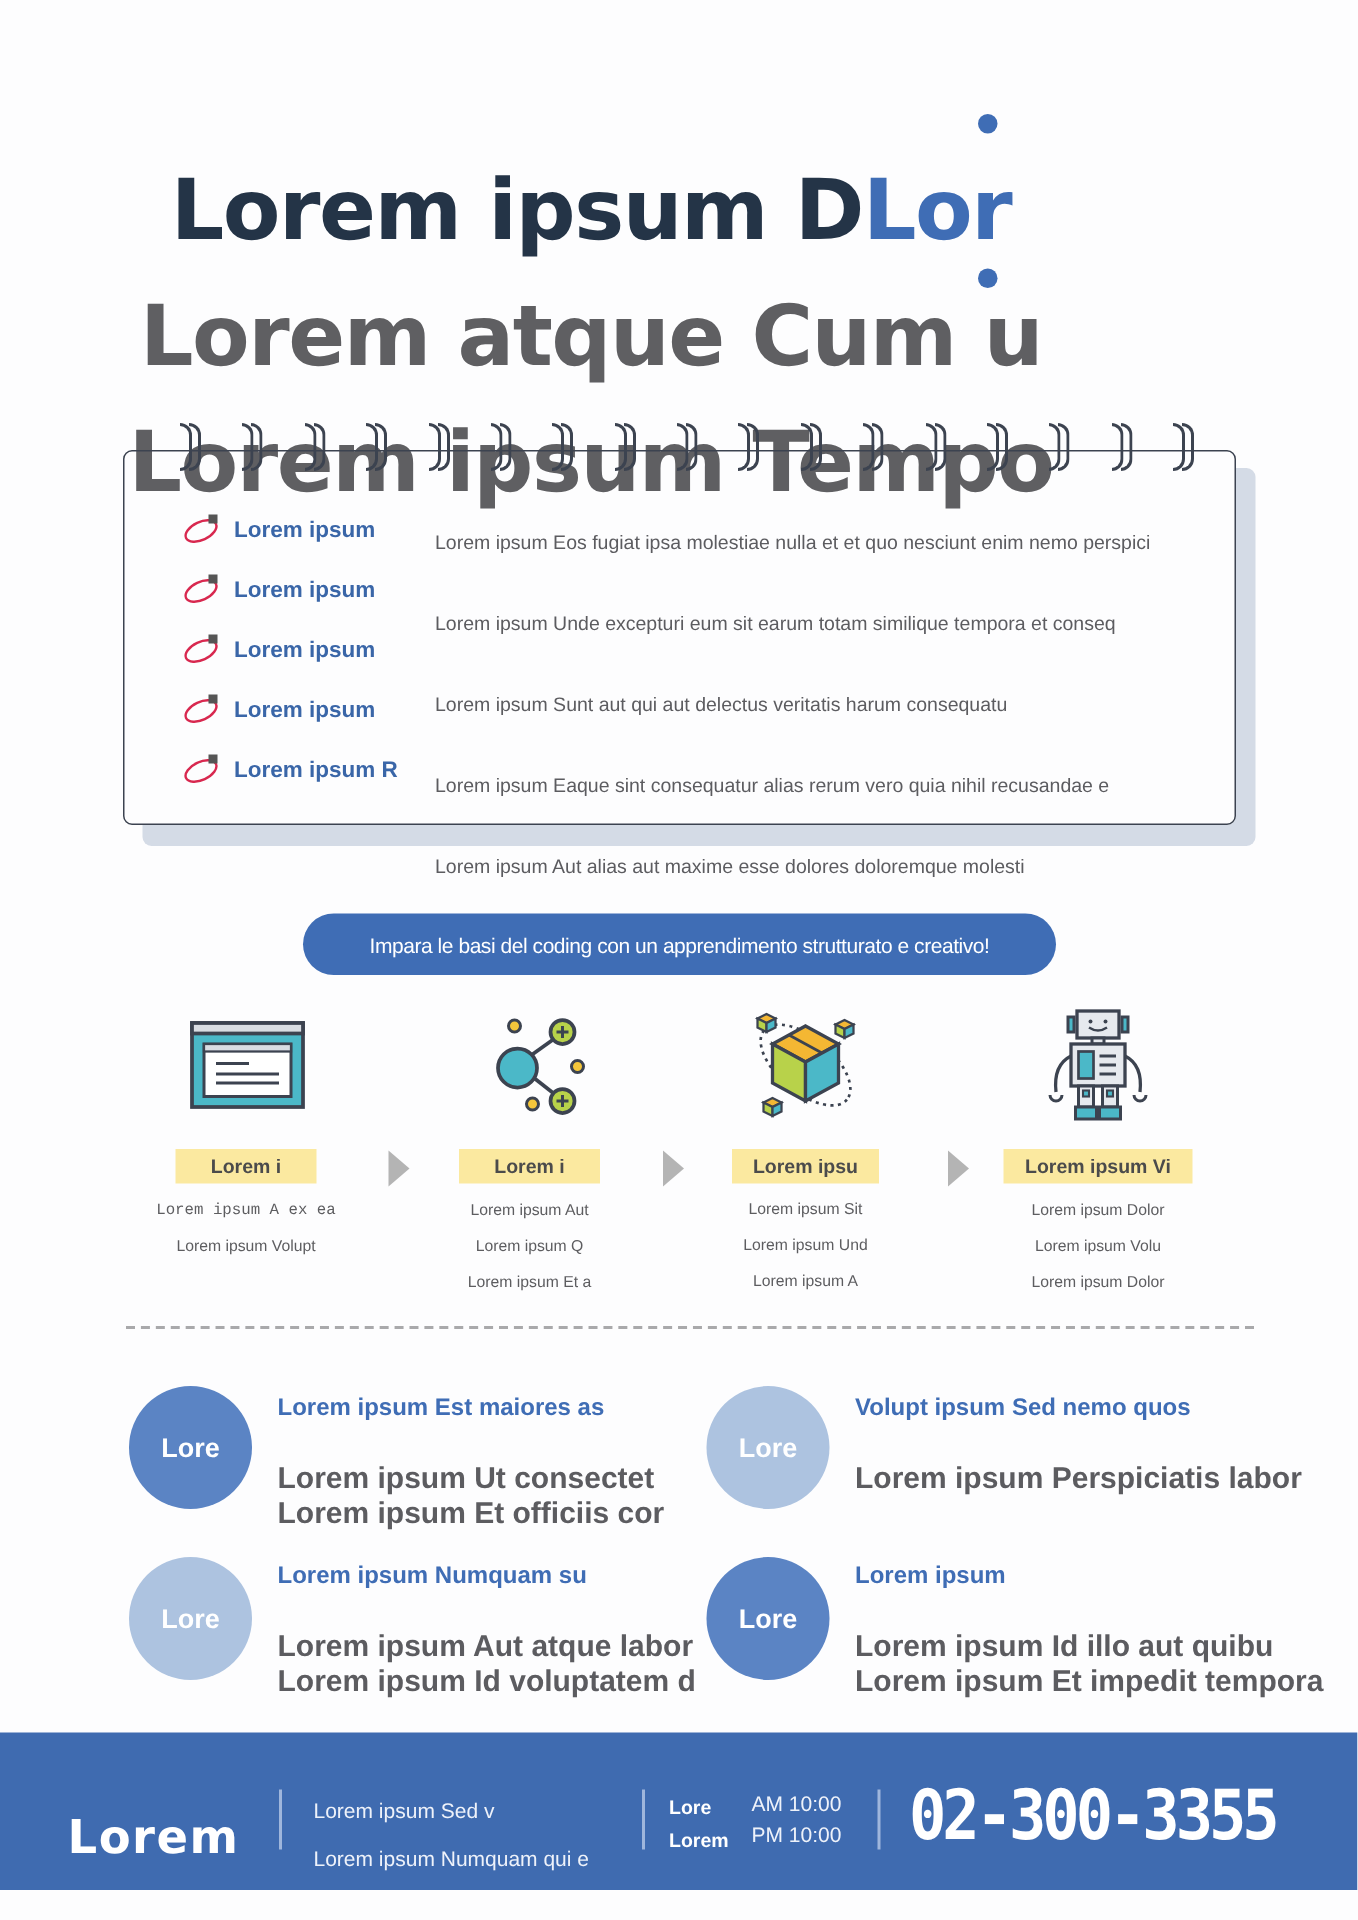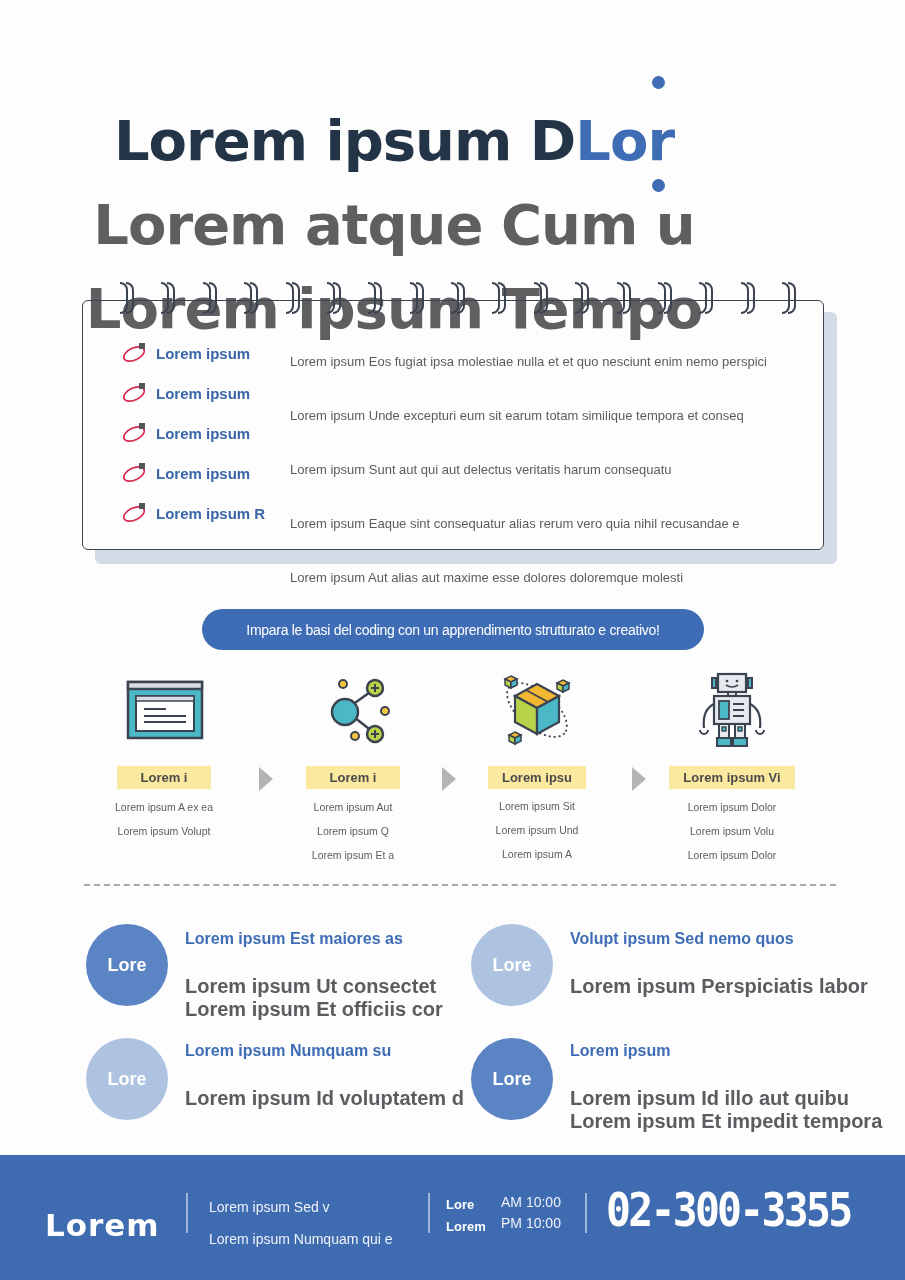--- a/index.html
+++ b/index.html
@@ -38,21 +38,21 @@
   .step .line { font-size: 10.5px; color: #5d5d60; margin-top: 12px; }
   .arrow { position: absolute; top: 767px; width: 0; height: 0; border-top: 12px solid transparent; border-bottom: 12px solid transparent; border-left: 14px solid #b4b4b4; }
 
   .dashed { position: absolute; left: 84px; top: 884px; width: 752px; border-top: 2px dashed #a9a9ab; }
 
   .feat { position: absolute; }
   .feat .circle { position: absolute; left: 0; top: 0; width: 82px; height: 82px; border-radius: 50%; color: #fff; font-weight: bold; font-size: 18px; display: flex; align-items: center; justify-content: center; }
   .feat .head { position: absolute; left: 99px; top: 6px; font-weight: bold; font-size: 16px; color: #3f6db5; white-space: nowrap; }
   .feat .body { position: absolute; left: 99px; top: 51px; font-weight: bold; font-size: 20px; color: #5c5c60; line-height: 23px; white-space: nowrap; }
 
-  .footer { position: absolute; left: 0; top: 1155px; width: 905px; height: 125px; background: #3f6bb0; color: #fff; }
+  .footer { position: absolute; left: 0; top: 1155px; width: 905px; height: 105px; background: #3f6bb0; color: #fff; }
   .footer .brand { position: absolute; left: 45px; top: 52px; font-family: "DejaVu Sans", sans-serif; font-weight: bold; font-size: 31px; letter-spacing: 1px; }
   .footer .vbar { position: absolute; width: 2px; background: #9fb6dc; }
   .footer .info { position: absolute; left: 209px; font-size: 14px; color: #eef2fa; white-space: nowrap; }
   .footer .hrs-l { position: absolute; left: 446px; font-weight: bold; font-size: 13px; }
   .footer .hrs-r { position: absolute; left: 501px; font-size: 14px; color: #eef2fa; }
   .footer .phone { position: absolute; left: 606px; top: 28px; font-family: "DejaVu Sans Mono", monospace; font-weight: bold; font-size: 46px; letter-spacing: -3px; transform: scaleX(0.9); transform-origin: left; }
 </style>
 </head>
 <body>
 
@@ -135,21 +135,21 @@
   <svg class="icon" viewBox="0 0 80 80">
     <rect x="14" y="12" width="74" height="56" fill="#4bb8c8" stroke="#3c4350" stroke-width="2.5" transform="translate(-10 0)"></rect>
     <rect x="4" y="12" width="74" height="7" fill="#d9dde3" stroke="#3c4350" stroke-width="2.5"></rect>
     <rect x="12" y="26" width="58" height="35" fill="#fff" stroke="#3c4350" stroke-width="2"></rect>
     <rect x="12" y="26" width="58" height="5" fill="#d9dde3" stroke="#3c4350" stroke-width="1.5"></rect>
     <line x1="20" y1="39" x2="42" y2="39" stroke="#3c4350" stroke-width="2"></line>
     <line x1="20" y1="46" x2="62" y2="46" stroke="#3c4350" stroke-width="2"></line>
     <line x1="20" y1="52" x2="62" y2="52" stroke="#3c4350" stroke-width="2"></line>
   </svg>
   <div><span class="tag">Lorem i</span></div>
-  <div class="line" style="">Lorem ipsum A ex ea</div>
+  <div class="line" style="font-family:Liberation Mono, monospace;">Lorem ipsum A ex ea</div>
   <div class="line">Lorem ipsum Volupt</div>
 </div>
 <div class="arrow" style="left:259px;"></div>
 
 <div class="step" style="left:263px;">
   <svg class="icon" viewBox="0 0 80 80">
     <line x1="32" y1="40" x2="60" y2="20" stroke="#3c4350" stroke-width="2.5"></line>
     <line x1="32" y1="40" x2="60" y2="62" stroke="#3c4350" stroke-width="2.5"></line>
     <circle cx="32" cy="42" r="13" fill="#4bb8c8" stroke="#3c4350" stroke-width="2.5"></circle>
     <circle cx="62" cy="18" r="8" fill="#b8d24a" stroke="#3c4350" stroke-width="2.5"></circle>
@@ -238,20 +238,21 @@
   <div class="circle" style="background:#adc3e0;">Lore</div>
   <div class="head">Volupt ipsum Sed nemo quos</div>
   <div class="body">
     <div>Lorem ipsum Perspiciatis labor</div>
   </div>
 </div>
 <div class="feat" style="left:86px; top:1038px;">
   <div class="circle" style="background:#adc3e0;">Lore</div>
   <div class="head" style="top:4px;">Lorem ipsum Numquam su</div>
   <div class="body" style="top:49px;">
+    <div>Lorem ipsum Aut atque labor</div>
     <div>Lorem ipsum Id voluptatem d</div>
   </div>
 </div>
 <div class="feat" style="left:471px; top:1038px;">
   <div class="circle" style="background:#5b84c4;">Lore</div>
   <div class="head" style="top:4px;">Lorem ipsum</div>
   <div class="body" style="top:49px;">
     <div>Lorem ipsum Id illo aut quibu</div>
     <div>Lorem ipsum Et impedit tempora</div>
   </div>

